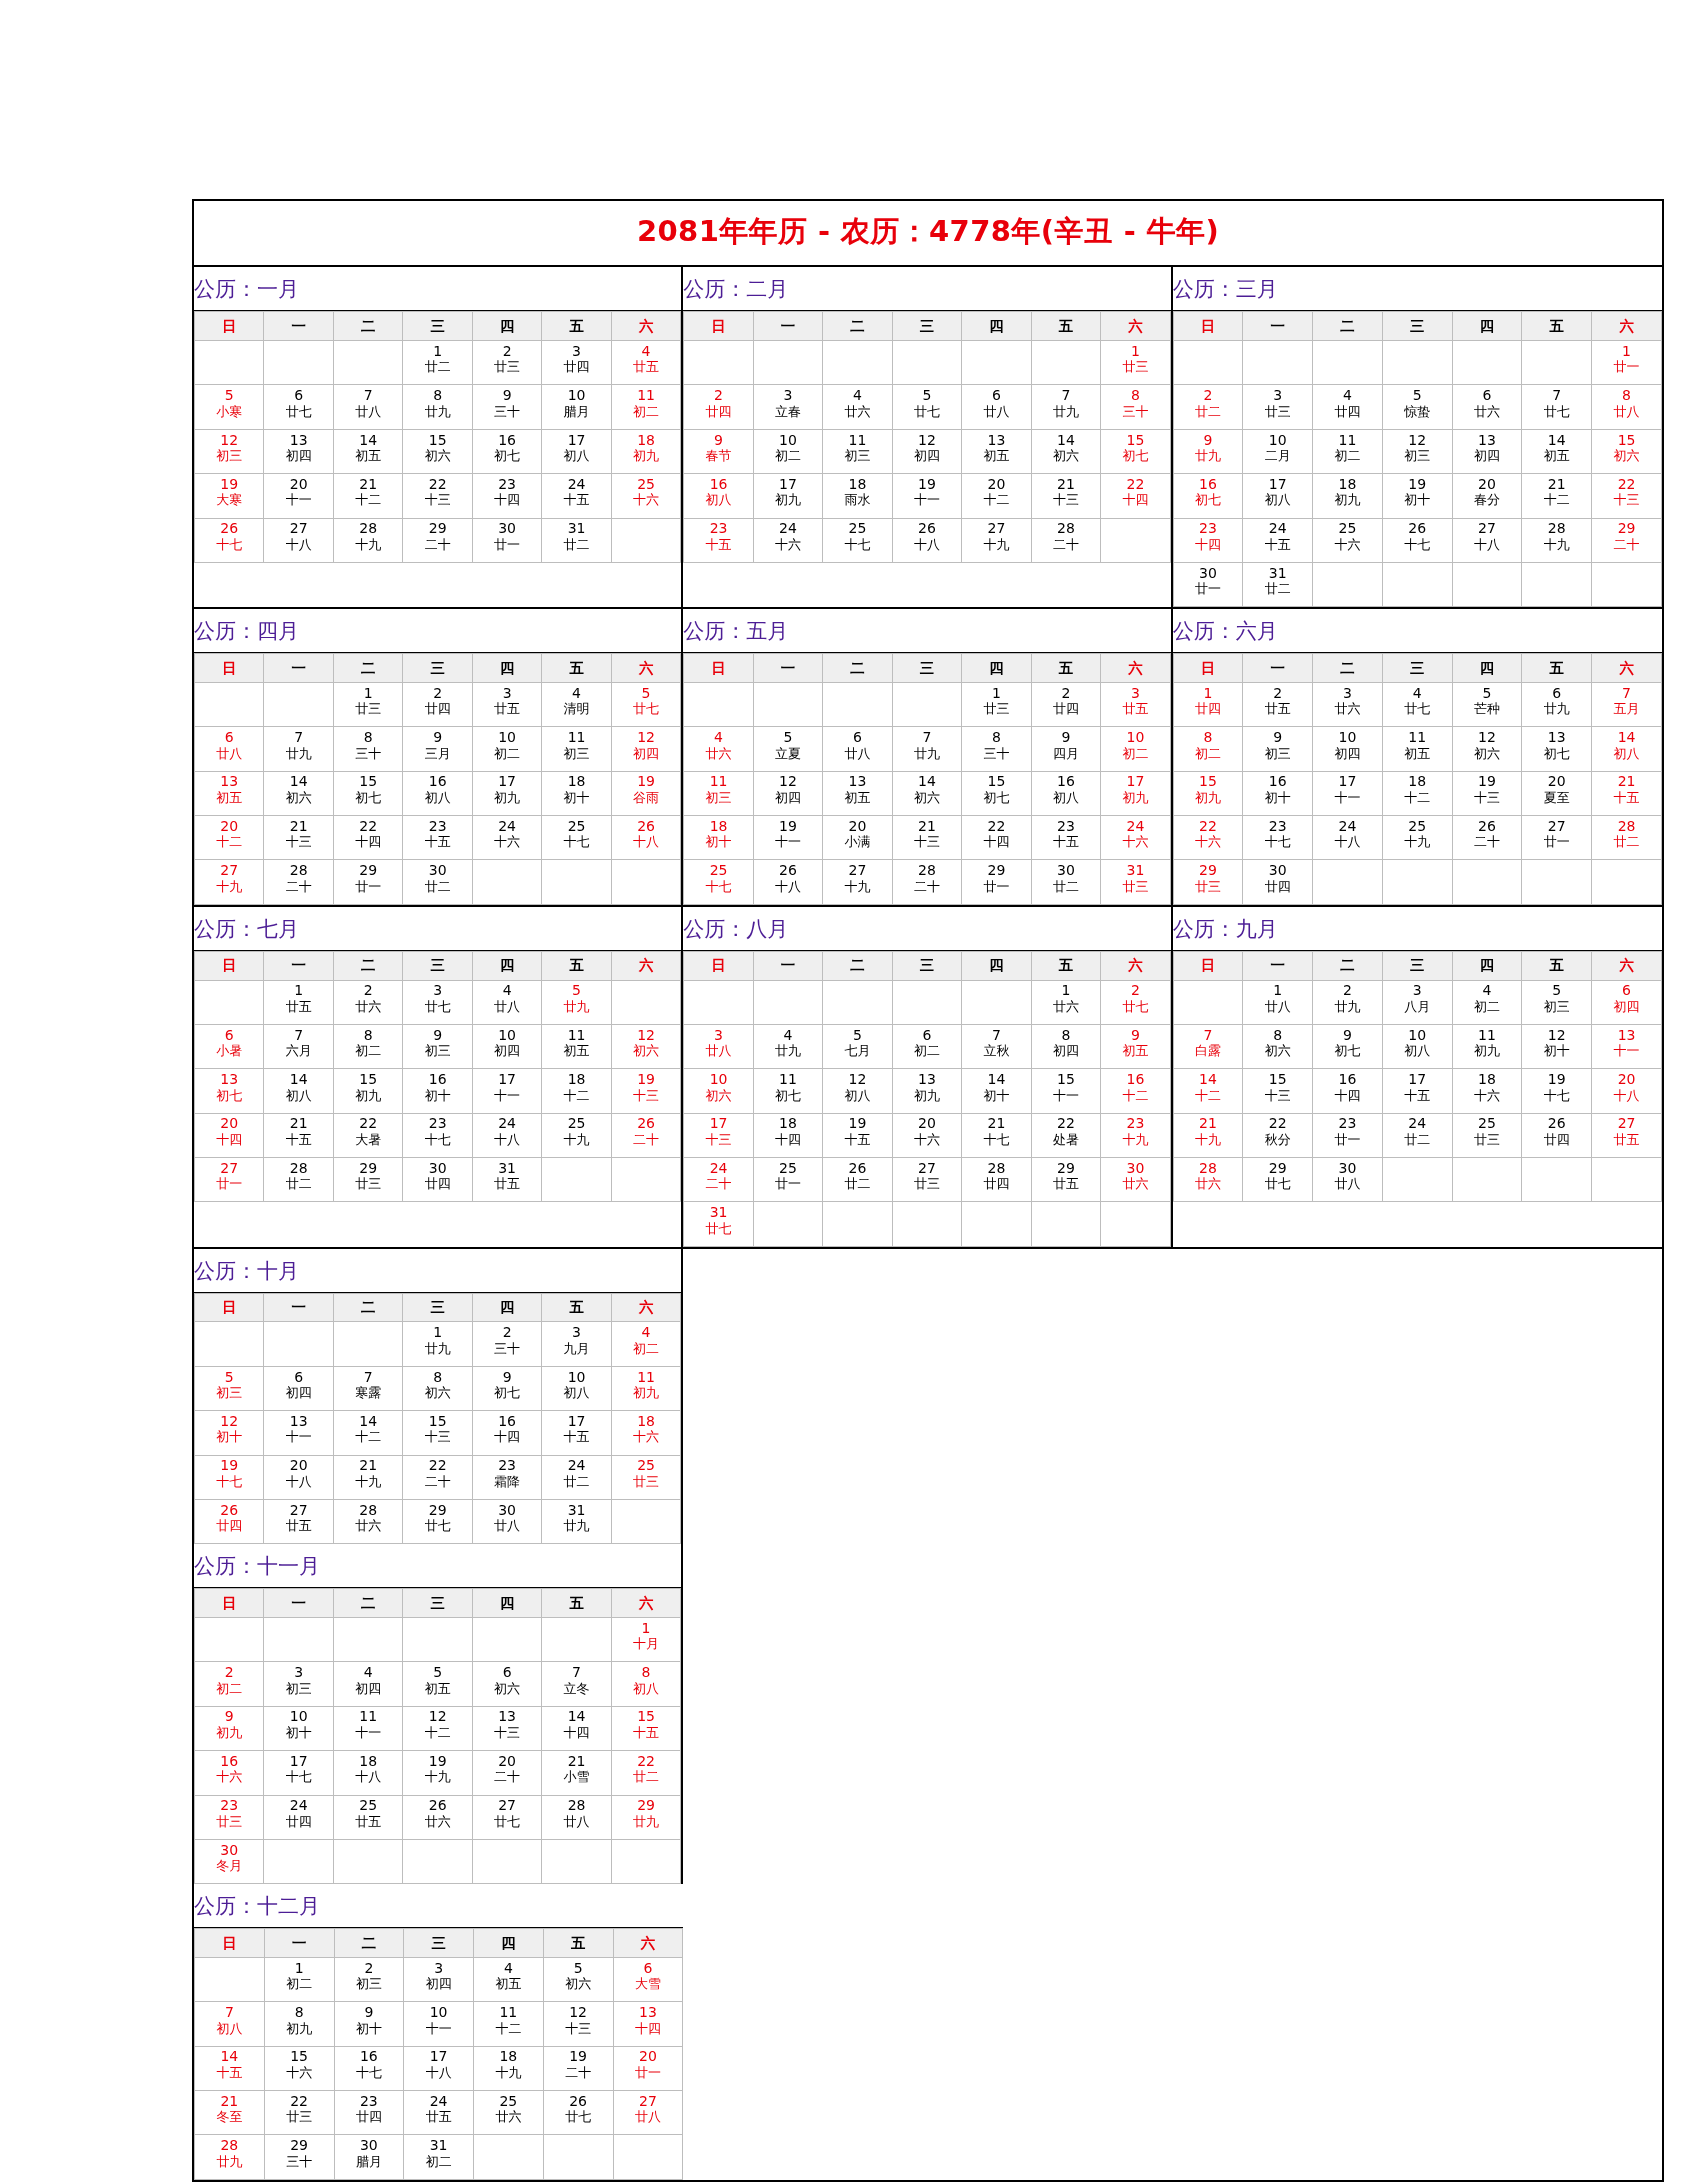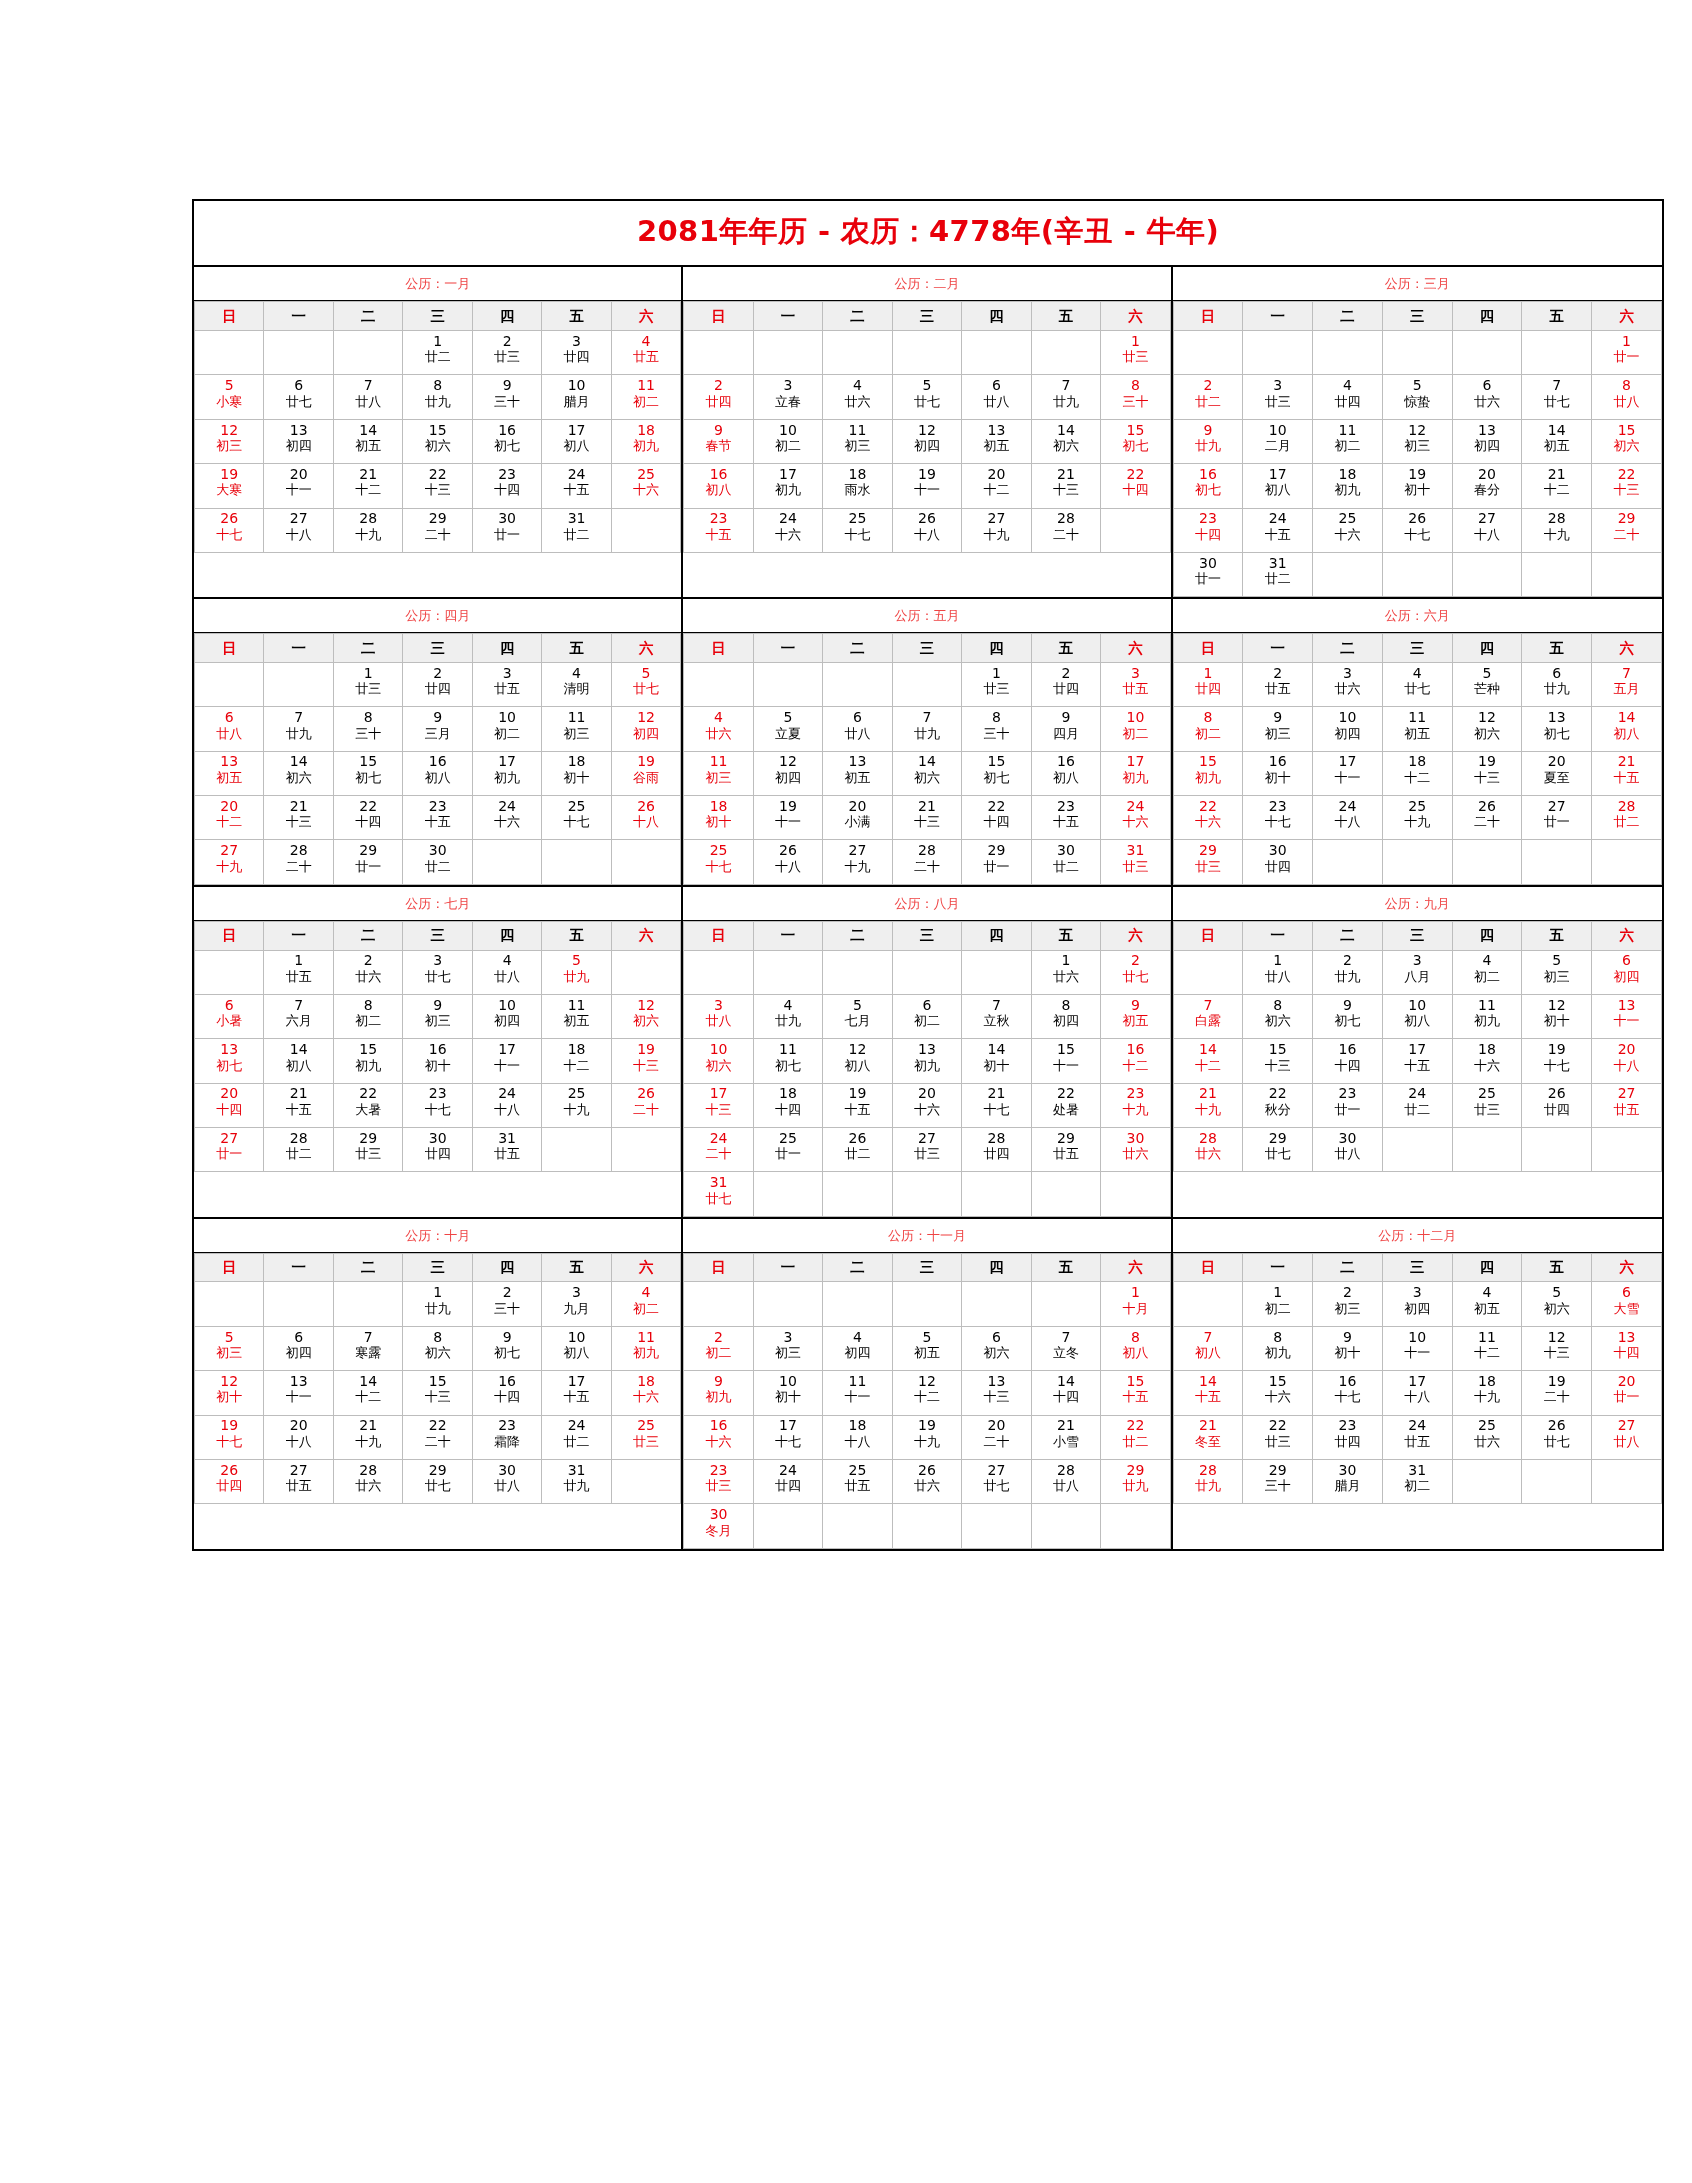--- a/index.html
+++ b/index.html
@@ -38,35 +38,35 @@
     font-weight: bold;
     letter-spacing: 0.4px;
   }
   .quarter-row {
     display: flex;
     width: 100%;
     border-bottom: 2.2px solid #000000;
   }
   .quarter-row.last {
     border-bottom: none;
+    flex-direction: column;
   }
   .month-block {
     width: 33.3333%;
     box-sizing: border-box;
     border-right: 2.2px solid #000000;
     padding: 0;
   }
   .month-block.last {
     border-right: none;
   }
   .month-head {
-    text-align: center;
-    font-size: 13px;
+    font-size: 21px;
     padding: 7.9px 0 7px 0;
-    color: #ef4444;
+    color: #4c1d95;
     border-bottom: 1.3px solid #000000;
   }
   table.month-table {
     width: 100%;
     border-collapse: collapse;
     table-layout: fixed;
   }
   table.month-table th {
     font-size: 14.4px;
     font-weight: bold;

